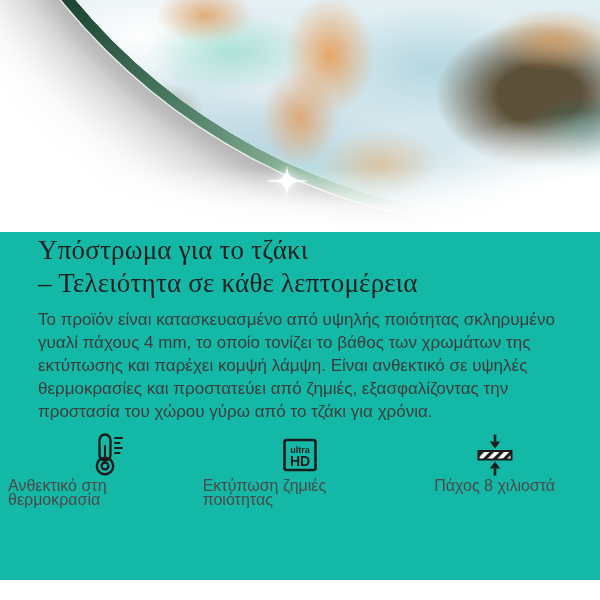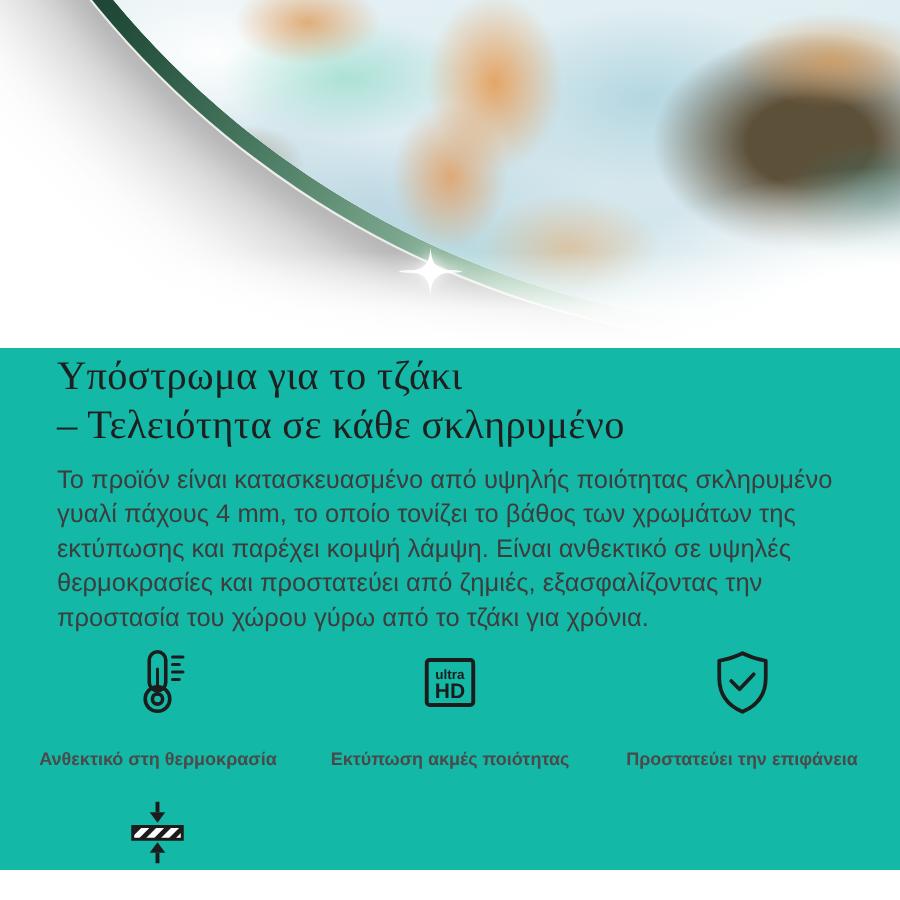--- a/index.html
+++ b/index.html
@@ -66,21 +66,21 @@
     margin:8px 38px 0; font-size:17px; line-height:23px; color:#3d3d3d;
   }
 
   
   .features {
     margin-top:6px; padding:0 8px;
     display:grid; grid-template-columns:repeat(3,1fr); row-gap:16px;
   }
   .feature { display:flex; flex-direction:column; align-items:center; text-align:left; }
   .icon-box { height:50px; display:flex; align-items:flex-end; justify-content:center; }
-  .feature-label { margin-top:20px; font-size:12px; line-height:14px; color:#4a4a4a;font-weight:bold; }
+  .feature-label { margin-top:0; font-size:16px; line-height:14px; color:#4a4a4a; }
   .icon-svg { display:block; }
 </style>
 </head>
 <body>
 
 <div class="page">
 
   <div class="hero">
     <div class="glass-disc">
       <div class="glass-inner">
@@ -89,21 +89,21 @@
     </div>
     <svg class="sparkle" viewBox="0 0 46 46">
       <ellipse cx="23" cy="23" rx="21" ry="1.3" fill="#ffffff" opacity="0.85"></ellipse>
       <ellipse cx="23" cy="23" rx="1.1" ry="10" fill="#ffffff" opacity="0.8"></ellipse>
       <path d="M23 7 C24 18 26 20 35 23 C26 26 24 28 23 39 C22 28 20 26 11 23 C20 20 22 18 23 7 Z" fill="#ffffff"></path>
     </svg>
     <div class="fade-corner"></div>
     <div class="fade-bottom"></div>
   </div>
 
-  <h1 class="title"><span>Υπόστρωμα για το τζάκι</span><br><span>– Τελειότητα σε κάθε σκληρυμένο</span></h1>
+  <h1 class="title"><span>Υπόστρωμα για το τζάκι</span><br><span>– Τελειότητα σε κάθε λεπτομέρεια</span></h1>
 
   <p class="desc">Το προϊόν είναι κατασκευασμένο από υψηλής ποιότητας σκληρυμένο γυαλί πάχους 4 mm, το οποίο τονίζει το βάθος των χρωμάτων της εκτύπωσης και παρέχει κομψή λάμψη. Είναι ανθεκτικό σε υψηλές θερμοκρασίες και προστατεύει από ζημιές, εξασφαλίζοντας την προστασία του χώρου γύρω από το τζάκι για χρόνια.</p>
 
   <div class="features">
 
     <div class="feature">
       <div class="icon-box">
         <svg class="icon-svg" width="48" height="48" viewBox="0 0 48 48">
           <g fill="none" stroke="#1c1c1c" stroke-width="2.4" stroke-linecap="round">
             <rect x="18.5" y="3.5" width="11" height="26" rx="5.5"></rect>
@@ -121,34 +121,23 @@
     </div>
 
     <div class="feature">
       <div class="icon-box">
         <svg class="icon-svg" width="48" height="48" viewBox="0 0 48 48">
           <rect x="8.5" y="9" width="31" height="30" rx="2" fill="none" stroke="#1c1c1c" stroke-width="2.6"></rect>
           <text x="24" y="21.5" text-anchor="middle" font-family="Liberation Sans, sans-serif" font-size="9" font-weight="bold" fill="#1c1c1c">ultra</text>
           <text x="24" y="34.5" text-anchor="middle" font-family="Liberation Sans, sans-serif" font-size="14" font-weight="bold" fill="#1c1c1c">HD</text>
         </svg>
       </div>
-      <div class="feature-label">Εκτύπωση ακμές ποιότητας</div>
+      <div class="feature-label">Εκτύπωση ζημιές ποιότητας</div>
     </div>
 
-    <div class="feature">
-      <div class="icon-box">
-        <svg class="icon-svg" width="48" height="48" viewBox="0 0 48 48">
-          <g fill="none" stroke="#1c1c1c" stroke-width="2.5" stroke-linecap="round" stroke-linejoin="round">
-            <path d="M24 4.5 C29 7 34 8.5 39.5 9.5 L39.5 21 C39.5 32 33.5 39.5 24 43.5 C14.5 39.5 8.5 32 8.5 21 L8.5 9.5 C14 8.5 19 7 24 4.5 Z"></path>
-            <path d="M16.5 23 L22 28.5 L31.5 18.5"></path>
-          </g>
-        </svg>
-      </div>
-      <div class="feature-label">Προστατεύει την επιφάνεια</div>
-    </div>
 
 
 
     <div class="feature">
       <div class="icon-box">
         <svg class="icon-svg" width="48" height="48" viewBox="0 0 48 48">
           <defs>
             <pattern id="hatch6" width="7" height="7" patternUnits="userSpaceOnUse" patternTransform="rotate(45)">
               <rect width="7" height="7" fill="#ffffff"></rect>
               <rect width="3.2" height="7" fill="#1c1c1c"></rect>

